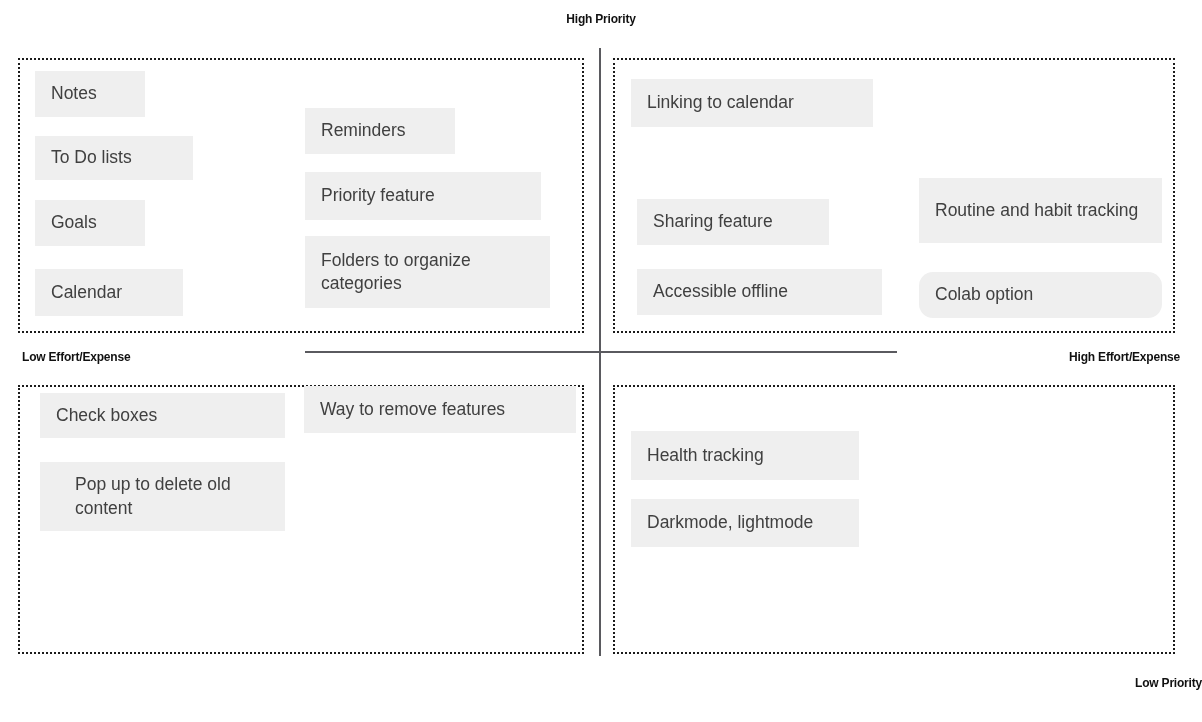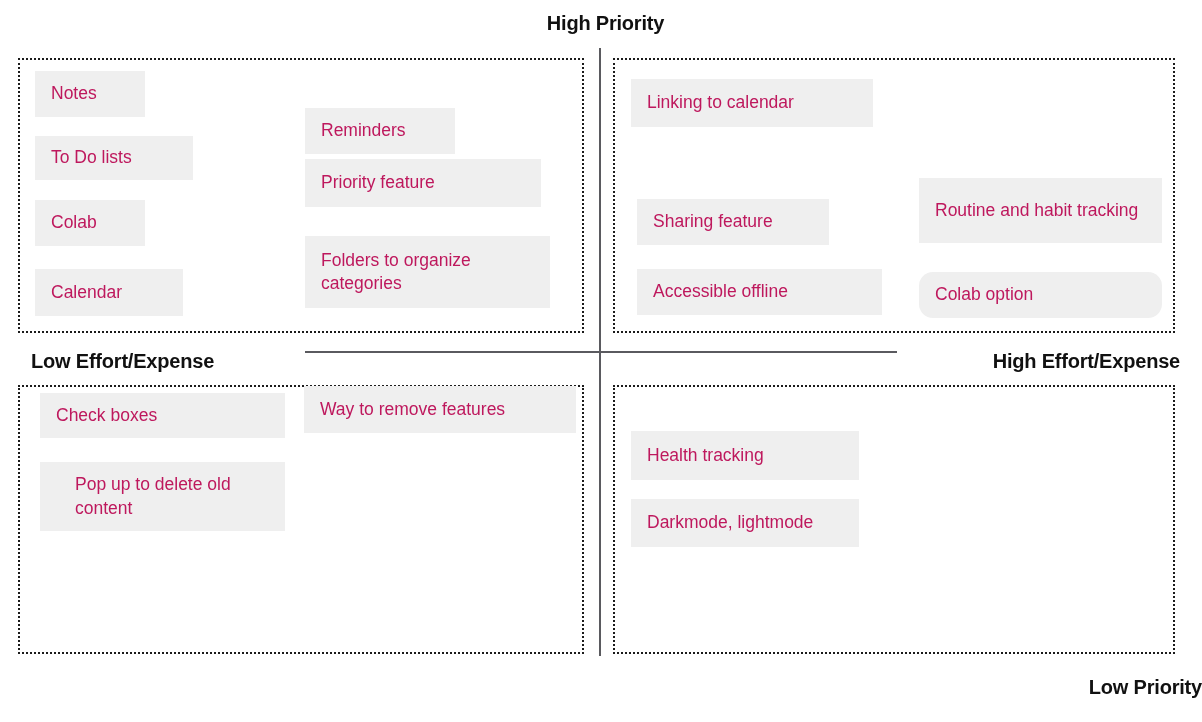--- a/index.html
+++ b/index.html
@@ -19,25 +19,24 @@
     position: absolute;
     left: 0; top: 0;
     width: 1202px;
     height: 722px;
   }
 
   
   .pole-title {
     position: absolute;
     font-weight: bold;
-    font-size: 20px;
+    font-size: 12px;
     letter-spacing: -0.2px;
     color: #111111;
     white-space: nowrap;
-    margin-left: 9px;
   }
   #title-high-priority {
     left: 0; right: 0; top: 12px;
     text-align: center;
   }
   #title-low-priority {
     left: 0; right: 0; top: 676px;
     text-align: right;
   }
   #title-low-effort {
@@ -81,21 +80,21 @@
   
   .card {
     position: absolute;
     background: #efefef;
     box-sizing: border-box;
     display: flex;
     align-items: center;
     padding: 0 16px;
     font-size: 17.5px;
     line-height: 1.32;
-    color: #be185d;
+    color: #404040;
   }
   .card span { display: block; }
 </style>
 </head>
 <body>
 
 <div id="matrix">
 
   <div class="pole-title" id="title-high-priority">High Priority</div>
 
@@ -114,29 +113,29 @@
   <div class="quadrant" id="quadrant-bottom-right"></div>
 
   <div id="cards-layer">
       <div class="card" style="left: 35px; top: 71px; width: 110px; height: 46px; background: rgb(239, 239, 239);">
         <span>Notes</span>
       </div>
       <div class="card" style="left: 35px; top: 136px; width: 158px; height: 44px; background: rgb(239, 239, 239);">
         <span>To Do lists</span>
       </div>
       <div class="card" style="left: 35px; top: 200px; width: 110px; height: 46px; background: rgb(239, 239, 239);">
-        <span>Colab</span>
+        <span>Goals</span>
       </div>
       <div class="card" style="left: 35px; top: 269px; width: 148px; height: 47px; background: rgb(239, 239, 239);">
         <span>Calendar</span>
       </div>
       <div class="card" style="left: 305px; top: 108px; width: 150px; height: 46px; background: rgb(239, 239, 239);">
         <span>Reminders</span>
       </div>
-      <div class="card" style="left: 305px; top: 159px; width: 236px; height: 48px; background: rgb(239, 239, 239);">
+      <div class="card" style="left: 305px; top: 172px; width: 236px; height: 48px; background: rgb(239, 239, 239);">
         <span>Priority feature</span>
       </div>
       <div class="card" style="left: 305px; top: 236px; width: 245px; height: 72px; background: rgb(239, 239, 239);">
         <span>Folders to organize categories</span>
       </div>
       <div class="card" style="left: 631px; top: 79px; width: 242px; height: 48px; background: rgb(239, 239, 239); text-align: right;">
         <span>Linking to calendar</span>
       </div>
       <div class="card" style="left: 637px; top: 199px; width: 192px; height: 46px; background: rgb(239, 239, 239);">
         <span>Sharing feature</span>

